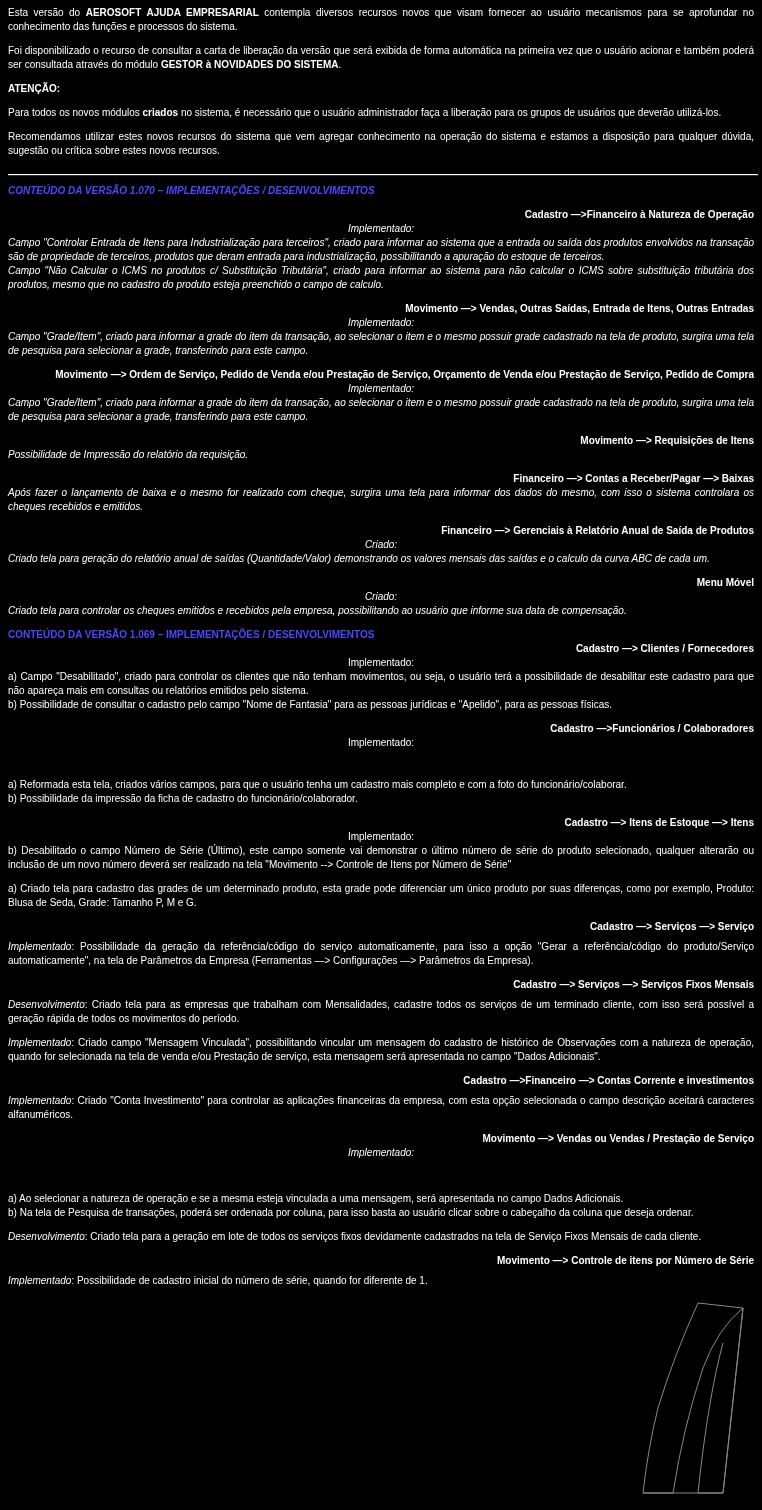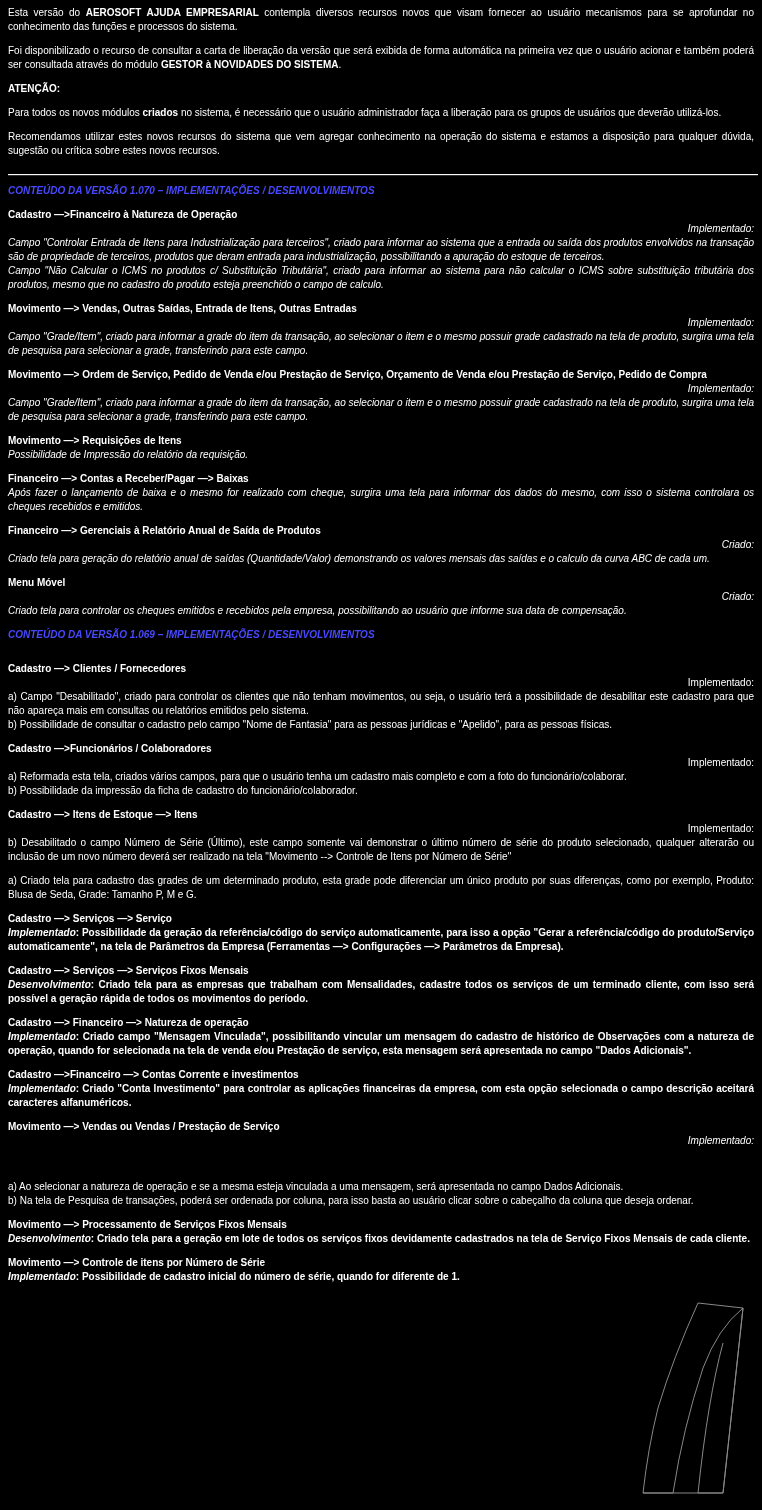--- a/index.html
+++ b/index.html
@@ -23,28 +23,27 @@
     }
     .version-header {
       color: #4848ff;
       font-weight: bold;
       font-style: italic;
       margin: 2px 0 10px 0;
     }
     .version-header-2 {
       color: #4848ff;
       font-weight: bold;
-      font-style: italic;
-      margin: 2px 0 20px 0;
+      margin: 2px 0 0 0;
     }
-    .section-title { font-weight: bold; margin: 0; text-align: left; }
-    .impl-label { font-style: italic; margin: 0; text-align: right; }
+    .section-title { font-weight: bold; margin: 0; text-align: right; }
+    .impl-label { font-style: italic; margin: 0; text-align: center; }
     .body-text { font-style: italic; margin: 0 0 10px 0; }
     .body-text-plain { margin: 0 0 10px 0; font-style: normal; }
-    .body-text-mixed { margin: 0 0 10px 0; font-weight: bold; }
+    .body-text-mixed { margin: 6px 0 10px 0; }
     .body-text-mixed .italic { font-style: italic; }
     .section { margin-bottom: 10px; }
     .corner-svg {
       position: absolute;
       bottom: 6px;
       right: 6px;
     }
     .page-wrap { position: relative; min-height: 1498px; }
   </style>
 </head>
@@ -108,21 +107,21 @@
 <div class="section">
   <p class="section-title">Cadastro —&gt; Clientes / Fornecedores</p>
   <p class="impl-label" style="font-style:normal;">Implementado:</p>
   <p class="body-text-plain" style="margin-bottom:0;">a) Campo "Desabilitado", criado para controlar os clientes que não tenham movimentos, ou seja, o usuário terá a possibilidade de desabilitar este cadastro para que não apareça mais em consultas ou relatórios emitidos pelo sistema.</p>
   <p class="body-text-plain">b) Possibilidade de consultar o cadastro pelo campo "Nome de Fantasia" para as pessoas jurídicas e "Apelido", para as pessoas físicas.</p>
 </div>
 
 <div class="section">
   <p class="section-title">Cadastro —&gt;Funcionários / Colaboradores</p>
   <p class="impl-label" style="font-style:normal;">Implementado:</p>
-  <p class="body-text-plain" style="margin-bottom:0;">a) Reformada esta tela, criados vários campos, para que o usuário tenha um cadastro mais completo e com a foto do funcionário/colaborar.</p>
+  <p class="body-text-plain" style="margin-bottom:0;margin-top:28px;">a) Reformada esta tela, criados vários campos, para que o usuário tenha um cadastro mais completo e com a foto do funcionário/colaborar.</p>
   <p class="body-text-plain">b) Possibilidade da impressão da ficha de cadastro do funcionário/colaborador.</p>
 </div>
 
 <div class="section">
   <p class="section-title">Cadastro —&gt; Itens de Estoque —&gt; Itens</p>
   <p class="impl-label" style="font-style:normal;">Implementado:</p>
   <p class="body-text-plain">b) Desabilitado o campo Número de Série (Último), este campo somente vai demonstrar o último número de série do produto selecionado, qualquer alterarão ou inclusão de um novo número deverá ser realizado na tela "Movimento --&gt; Controle de Itens por Número de Série"</p>
   <p class="body-text-plain" style="margin-bottom:0;">a) Criado tela para cadastro das grades de um determinado produto, esta grade pode diferenciar um único produto por suas diferenças, como por exemplo, Produto: Blusa de Seda, Grade: Tamanho P, M e G.</p>
 </div>
 
@@ -130,38 +129,36 @@
   <p class="section-title">Cadastro —&gt; Serviços —&gt; Serviço</p>
   <p class="body-text-mixed"><span class="italic">Implementado</span><span>: Possibilidade da geração da referência/código do serviço automaticamente, para isso a opção "Gerar a referência/código do produto/Serviço automaticamente", na tela de Parâmetros da Empresa (Ferramentas —&gt; Configurações —&gt; Parâmetros da Empresa).</span></p>
 </div>
 
 <div class="section">
   <p class="section-title">Cadastro —&gt; Serviços —&gt; Serviços Fixos Mensais</p>
   <p class="body-text-mixed"><span class="italic">Desenvolvimento</span><span>: Criado tela para as empresas que trabalham com Mensalidades, cadastre todos os serviços de um terminado cliente, com isso será possível a geração rápida de todos os movimentos do período.</span></p>
 </div>
 
 <div class="section">
-  <p class="section-title">Cadastro —&gt; Financeiro —&gt; Natureza de operação</p>
   <p class="body-text-mixed"><span class="italic">Implementado</span><span>: Criado campo "Mensagem Vinculada", possibilitando vincular um mensagem do cadastro de histórico de Observações com a natureza de operação, quando for selecionada na tela de venda e/ou Prestação de serviço, esta mensagem será apresentada no campo "Dados Adicionais".</span></p>
 </div>
 
 <div class="section">
   <p class="section-title">Cadastro —&gt;Financeiro —&gt; Contas Corrente e investimentos</p>
   <p class="body-text-mixed"><span class="italic">Implementado</span><span>: Criado "Conta Investimento" para controlar as aplicações financeiras da empresa, com esta opção selecionada o campo descrição aceitará caracteres alfanuméricos.</span></p>
 </div>
 
 <div class="section">
   <p class="section-title">Movimento —&gt; Vendas ou Vendas / Prestação de Serviço</p>
   <p class="impl-label">Implementado:</p>
   <p class="body-text-plain" style="margin-bottom:0;margin-top:32px;">a) Ao selecionar a natureza de operação e se a mesma esteja vinculada a uma mensagem, será apresentada no campo Dados Adicionais.</p>
   <p class="body-text-plain">b) Na tela de Pesquisa de transações, poderá ser ordenada por coluna, para isso basta ao usuário clicar sobre o cabeçalho da coluna que deseja ordenar.</p>
 </div>
 
 <div class="section">
-  <p class="section-title">Movimento —&gt; Processamento de Serviços Fixos Mensais</p>
   <p class="body-text-mixed"><span class="italic">Desenvolvimento</span><span>: Criado tela para a geração em lote de todos os serviços fixos devidamente cadastrados na tela de Serviço Fixos Mensais de cada cliente.</span></p>
 </div>
 
 <div class="section">
   <p class="section-title">Movimento —&gt; Controle de itens por Número de Série</p>
   <p class="body-text-mixed"><span class="italic">Implementado</span><span>: Possibilidade de cadastro inicial do número de série, quando for diferente de 1.</span></p>
 </div>
 
 <svg class="corner-svg" width="120" height="200">
   <path d="M 70 5 Q 45 60 30 110 Q 20 150 15 195 L 45 195 Q 55 130 75 70 Q 90 30 115 10 L 95 195 L 70 195 Q 80 100 95 45" stroke="#888" stroke-width="1" fill="none"></path>

